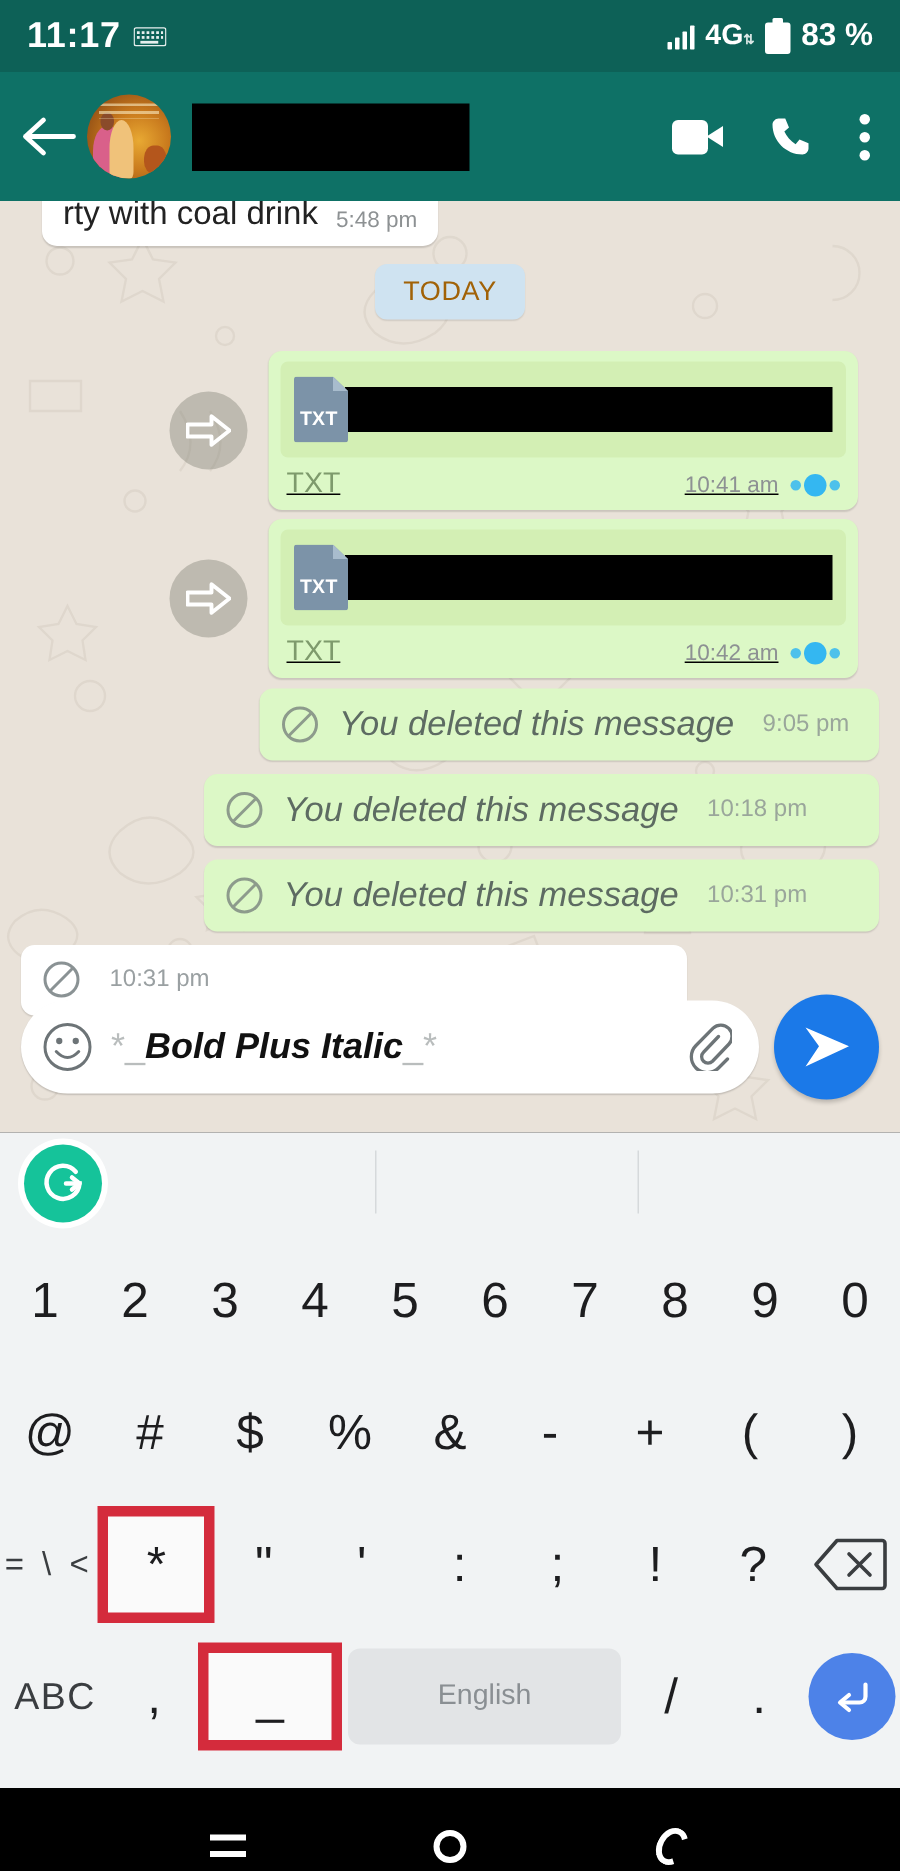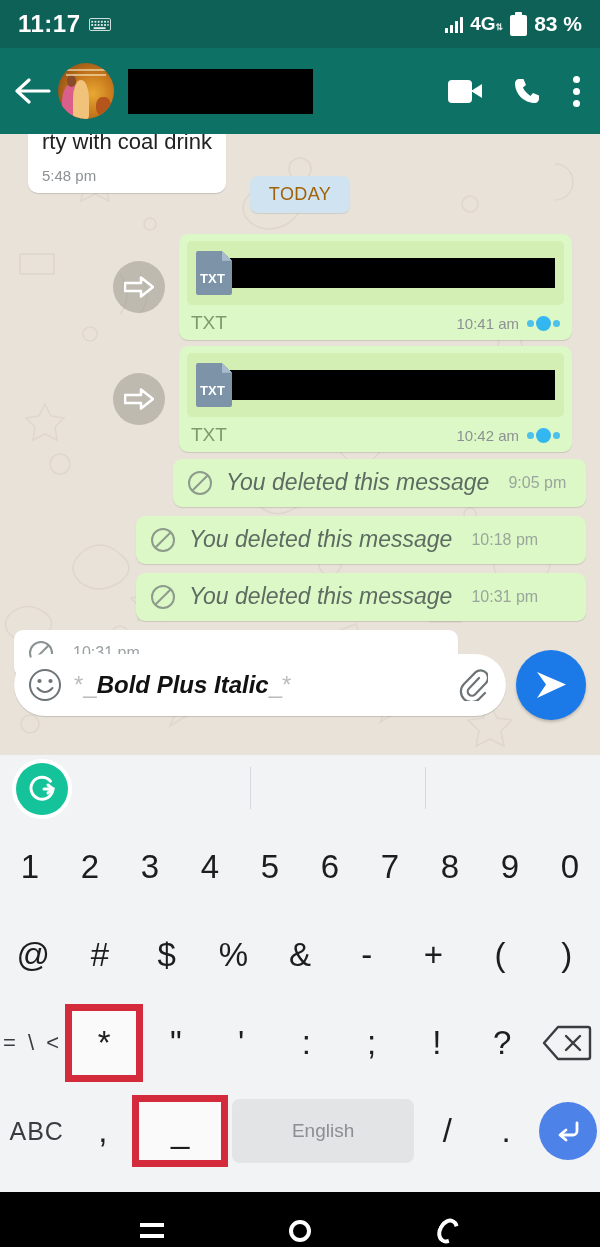--- a/index.html
+++ b/index.html
@@ -74,42 +74,42 @@
     position: relative; height: 621px; background: #e9e2d9; overflow: hidden;
     padding: 0 14px;
   }
   .chat-pattern {
     position: absolute; inset: 0; opacity: .5; pointer-events: none;
   }
   .chat-inner { position: relative; z-index: 2; height: 100%; }
 
   .bubble-partial {
     position: absolute; top: -12px; left: 14px; background:#fff;
-    border-radius: 10px; padding: 7px 14px 9px; display:flex; align-items:flex-start;
-    gap: 12px; box-shadow: 0 1px 1px rgba(0,0,0,.14); max-width: 330px; flex-direction: column;
+    border-radius: 10px; padding: 7px 14px 9px; display:flex; align-items:flex-end;
+    gap: 12px; box-shadow: 0 1px 1px rgba(0,0,0,.14); max-width: 330px;
   }
   .bubble-partial .txt { font-size: 22px; color:#222; white-space: nowrap; overflow:hidden; }
   .meta-time { font-size: 15px; color:#8d9193; white-space: nowrap; }
 
   .day-divider { position:absolute; top: 42px; left:0; right:0; display:flex; justify-content:center; }
   .day-chip {
     background:#cfe3f1; color:#a16207; font-size:18px; letter-spacing:.4px;
     padding: 8px 19px; border-radius: 8px; box-shadow: 0 1px 1px rgba(0,0,0,.1);
   }
 
   .row-out { position:absolute; right:14px; display:flex; align-items:center; justify-content:flex-end; }
   .fwd-btn {
     width: 52px; height: 52px; border-radius:50%; background: rgba(130,130,120,.42);
     display:flex; align-items:center; justify-content:center; margin-right: 14px;
   }
   .fwd-arrow { width: 30px; height: 22px; position: relative; }
 
   .bubble-out {
     background:#dcf8c6; border-radius: 9px; box-shadow: 0 1px 1px rgba(0,0,0,.13);
-    padding: 7px 8px 5px; width: 393px;
+    padding: 7px 8px 5px; width: 393px; text-decoration: underline;
   }
   .file-card {
     background:#d3efb4; border-radius: 5px; display:flex; align-items:center;
     padding: 10px 9px; gap: 0;
   }
   .file-ic { width: 36px; height: 44px; position: relative; flex: 0 0 36px; }
   .file-ic .sheet { position:absolute; inset:0; background:#7c93a8; border-radius:2px;
     clip-path: polygon(0 0, 72% 0, 100% 22%, 100% 100%, 0 100%); }
   .file-ic .fold { position:absolute; right:0; top:0; width:28%; height:22%;
     background:#a8bccd; clip-path: polygon(0 0, 100% 100%, 0 100%); }
@@ -129,21 +129,21 @@
   }
   .bubble-del.incoming { background:#fff; }
   .del-ic { width: 26px; height: 26px; flex: 0 0 26px; }
   .del-txt { font-size: 23px; font-style: italic; color:#5d6b62; white-space: nowrap; text-align: center; }
   .bubble-del.incoming .del-txt { color:#4d5a56; }
   .del-time { font-size: 16px; color:#9aa69b; margin-left: 6px; white-space: nowrap; }
   .bubble-del.incoming .del-time { color:#9aa0a2; }
 
   
   .inputbar {
-    position:absolute; left:0; right:0; bottom:17px; height: 86px;
+    position:absolute; left:0; right:0; bottom:4px; height: 86px;
     display:flex; align-items:center; padding: 0 14px 20px; gap: 10px; z-index: 3;
   }
   .input-pill {
     flex:1; height: 62px; background:#fff; border-radius: 32px;
     display:flex; align-items:center; padding: 0 18px 0 14px; gap: 12px;
     box-shadow: 0 1px 1px rgba(0,0,0,.16);
   }
   .emoji-ic { width: 34px; height: 34px; flex: 0 0 34px; }
   .composed { flex:1; font-size: 24px; white-space: nowrap; overflow: hidden; }
   .composed .mark { color:#b9bdbd; font-weight: normal; font-style: normal; }

